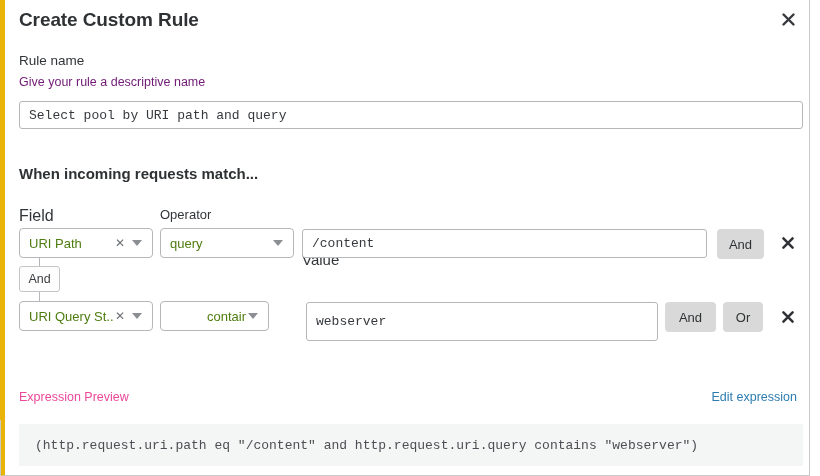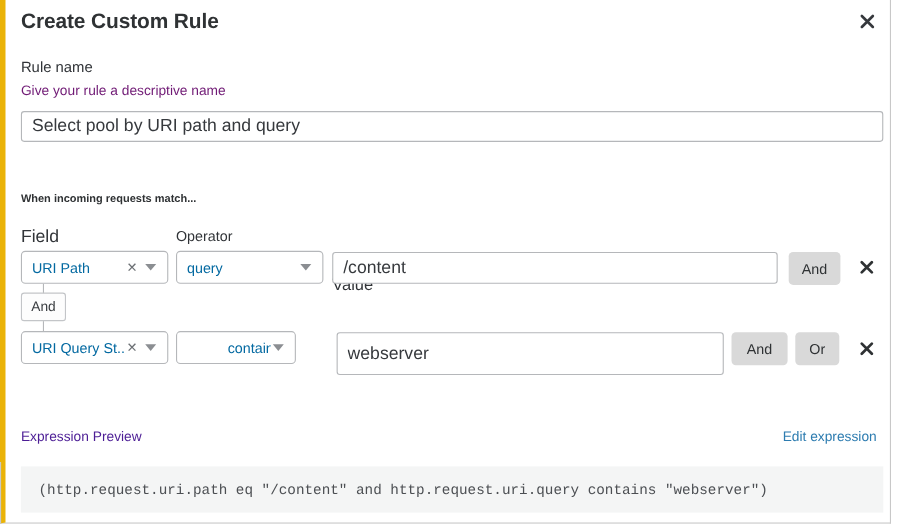--- a/index.html
+++ b/index.html
@@ -65,54 +65,54 @@
     color: #313438;
   }
   .field-sublabel {
     position: absolute;
     font-size: 12.5px;
     color: #701a75;
   }
   .section-heading {
     position: absolute;
     left: 14px;
-    top: 176px;
-    font-size: 10px;
+    top: 165px;
+    font-size: 15px;
     font-weight: bold;
     color: #2f3234;
   }
 
   .text-input {
     position: absolute;
     box-sizing: border-box;
     border: 1px solid #b5b7ba;
     border-radius: 3px;
     background: #ffffff;
-    font-family: Liberation Sans, sans-serif;
-    font-size: 16px;
+    font-family: Liberation Mono, monospace;
+    font-size: 13px;
     color: #36393d;
     padding: 0 9px;
     outline: none;
   }
 
   .select-box {
     position: absolute;
     box-sizing: border-box;
     border: 1px solid #b5b7ba;
     border-radius: 4px;
     background: #ffffff;
     height: 30px;
     display: flex;
     align-items: center;
     cursor: pointer;
   }
   .select-text {
     flex: 1;
     font-size: 13px;
-    color: #0369a1;
+    color: #4d7c0f;
     padding-left: 9px;
     white-space: nowrap;
     overflow: hidden;
   }
   .select-clear {
     font-size: 12px;
     color: #6d7175;
     padding: 0 5px 0 2px;
     cursor: pointer;
     line-height: 1;
@@ -175,21 +175,21 @@
     font-size: 12.5px;
     color: #3a3d41;
     cursor: pointer;
   }
 
   .preview-label {
     position: absolute;
     left: 14px;
     top: 390px;
     font-size: 12.5px;
-    color: #4c1d95;
+    color: #ec4899;
   }
   .edit-expression {
     position: absolute;
     right: 12px;
     top: 390px;
     font-size: 12.5px;
     color: #2d7cb0;
     text-decoration: none;
     cursor: pointer;
   }

